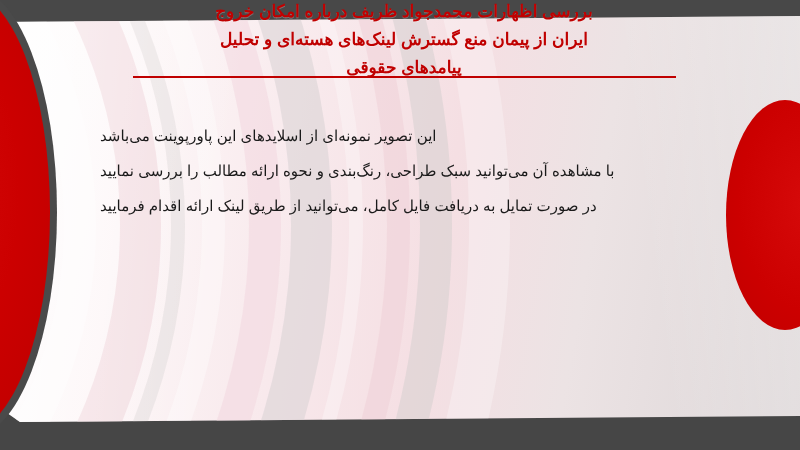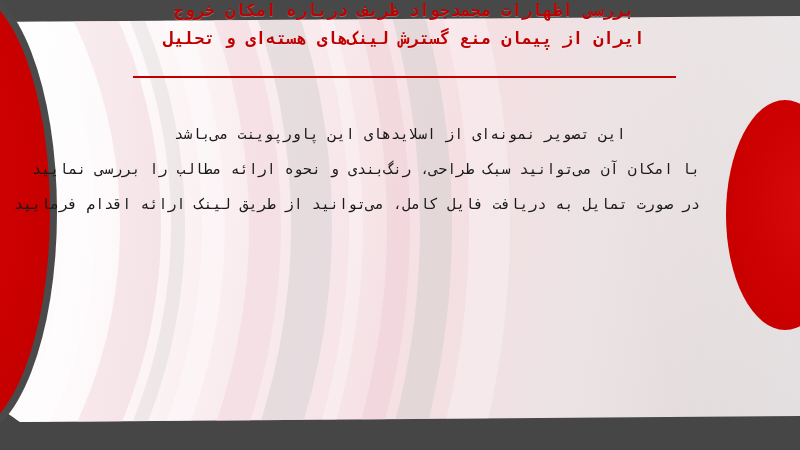--- a/index.html
+++ b/index.html
@@ -6,21 +6,21 @@
     margin: 0;
     padding: 0;
     background: #3f3f3f;
   }
   #slide {
     position: relative;
     width: 800px;
     height: 450px;
     overflow: hidden;
     background: #444444;
-    font-family: Liberation Mono, monospace;
+    font-family: Liberation Sans, sans-serif;
   }
 
   
   .frame-top {
     position: absolute;
     left: 0; top: 0;
     width: 800px; height: 22px;
     background: #484848;
     z-index: 1;
   }
@@ -128,21 +128,21 @@
     z-index: 7;
   }
 
   
   .body-block {
     position: absolute;
     left: 100px;
     top: 118px;
     width: 600px;
     z-index: 6;
-    text-align: center;
+    text-align: left;
     direction: rtl;
   }
   .body-line {
     color: #1a1a1a;
     font-size: 15px;
     line-height: 35px;
     white-space: nowrap;
   }
 </style>
 </head>
@@ -171,22 +171,23 @@
     <div class="sheen"></div>
   </div>
 
   <div class="red-left-outline"></div>
   <div class="red-left"></div>
   <div class="red-right"></div>
 
   <div class="title-block">
     <div class="title-line">بررسی اظهارات محمدجواد ظریف درباره امکان خروج</div>
     <div class="title-line">ایران از پیمان منع گسترش لینک‌های هسته‌ای و تحلیل</div>
+    <div class="title-line">پیامدهای حقوقی</div>
   </div>
   <div class="title-rule"></div>
 
   <div class="body-block">
     <div class="body-line">این تصویر نمونه‌ای از اسلایدهای این پاورپوینت می‌باشد</div>
-    <div class="body-line">با امکان آن می‌توانید سبک طراحی، رنگ‌بندی و نحوه ارائه مطالب را بررسی نمایید</div>
+    <div class="body-line">با مشاهده آن می‌توانید سبک طراحی، رنگ‌بندی و نحوه ارائه مطالب را بررسی نمایید</div>
     <div class="body-line">در صورت تمایل به دریافت فایل کامل، می‌توانید از طریق لینک ارائه اقدام فرمایید</div>
   </div>
 
 </div>
 
 </body></html>

